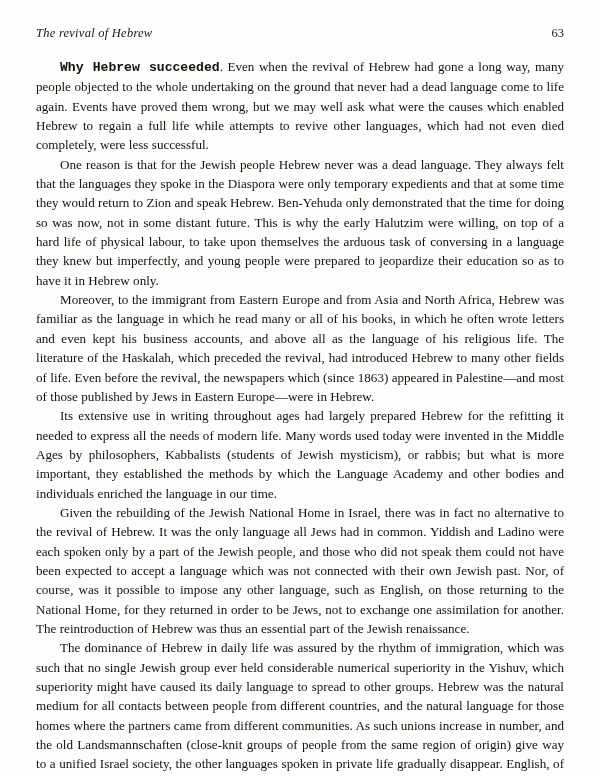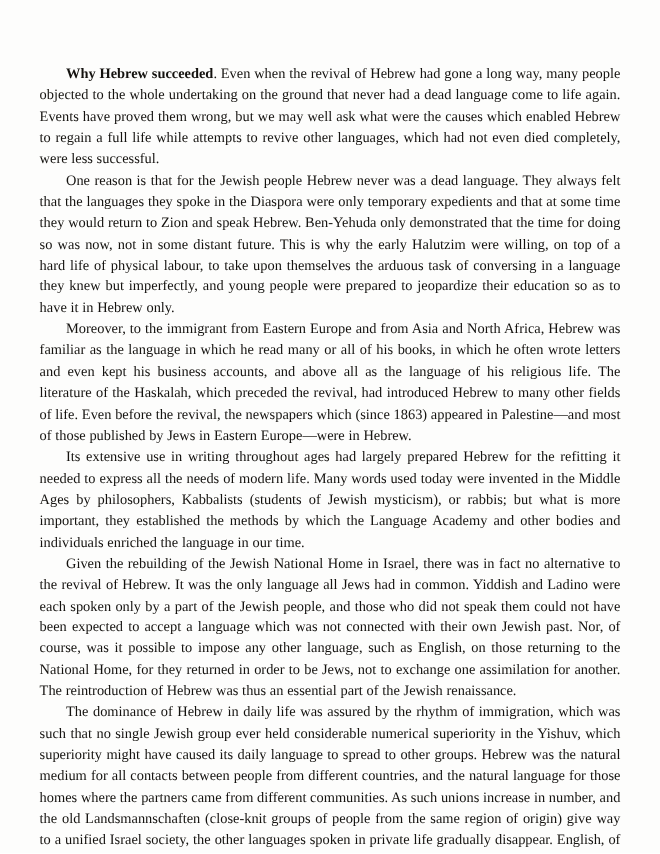--- a/index.html
+++ b/index.html
@@ -67,29 +67,34 @@
     word-spacing: 0.1px;
     hyphens: none;
   }
 
   p.para + p.para {
     margin-top: 0px;
   }
 
   .lead {
     font-weight: bold;
+    font-family: Liberation Mono, monospace;
   }
   em, .it {
   }
 </style>
 </head>
 <body>
 
 <div class="page">
 
+  <div class="running-head">
+    <span class="running-head-title">The revival of Hebrew</span>
+    <span class="running-head-folio">63</span>
+  </div>
 
   <div class="textblock">
 
     <p class="para"><span class="lead">Why Hebrew succeeded</span><span>. Even when the revival of Hebrew had gone a long way, many people objected to the whole undertaking on the ground that never had a dead language come to life again. Events have proved them wrong, but we may well ask what were the causes which enabled Hebrew to regain a full life while attempts to revive other languages, which had not even died completely, were less successful.</span></p>
 
     <p class="para"><span>One reason is that for the Jewish people Hebrew never was a dead language. They always felt that the languages they spoke in the </span><span class="it">Diaspora</span><span> were only temporary expedients and that at some time they would return to Zion and speak Hebrew. Ben-Yehuda only demonstrated that the time for doing so was now, not in some distant future. This is why the early </span><span class="it">Halutzim</span><span> were willing, on top of a hard life of physical labour, to take upon themselves the arduous task of conversing in a language they knew but imperfectly, and young people were prepared to jeopardize their education so as to have it in Hebrew only.</span></p>
 
     <p class="para"><span>Moreover, to the immigrant from Eastern Europe and from Asia and North Africa, Hebrew was familiar as the language in which he read many or all of his books, in which he often wrote letters and even kept his business accounts, and above all as the language of his religious life. The literature of the </span><span class="it">Haskalah</span><span>, which preceded the revival, had introduced Hebrew to many other fields of life. Even before the revival, the newspapers which (since 1863) appeared in Palestine—and most of those published by Jews in Eastern Europe—were in Hebrew.</span></p>
 
     <p class="para"><span>Its extensive use in writing throughout ages had largely prepared Hebrew for the refitting it needed to express all the needs of modern life. Many words used today were invented in the Middle Ages by philosophers, </span><span class="it">Kabbalists</span><span> (students of Jewish mysticism), or rabbis; but what is more important, they established the methods by which the Language Academy and other bodies and individuals enriched the language in our time.</span></p>

